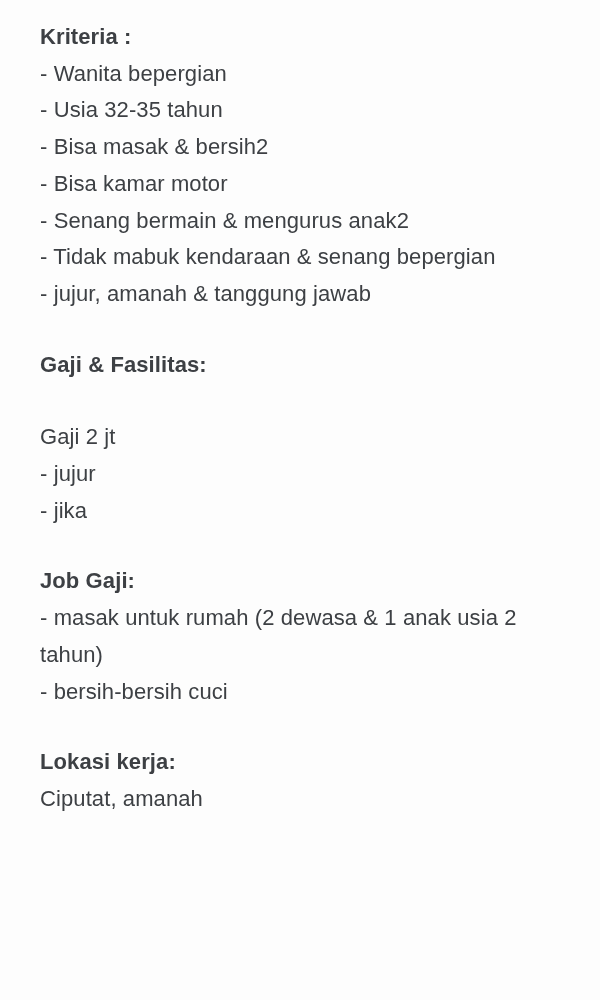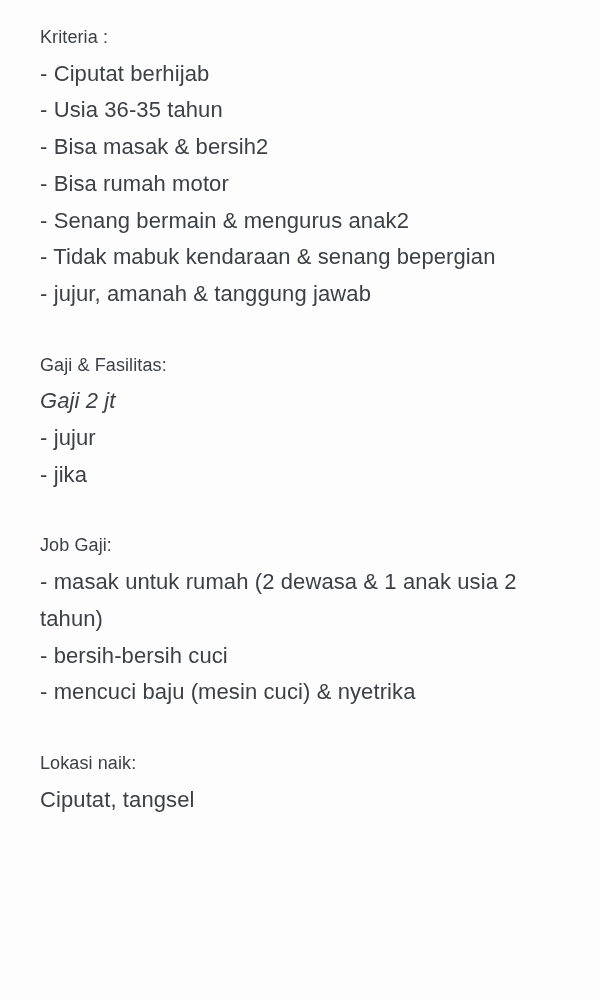--- a/index.html
+++ b/index.html
@@ -19,61 +19,60 @@
     height:1000px;
     padding:19px 40px 0 40px;
     font-size:22px;
     line-height:36.7px;
     letter-spacing:0.1px;
   }
   .section + .section{
     margin-top:34px;
   }
   .heading{
-    font-size:18px;
+    font-size:22px;
     line-height:36.7px;
-    font-weight:400;
+    font-weight:700;
     color:var(--fg);
   }
   .subheading{
     font-weight:700;
-    font-style:italic;
+    margin-top:36px;
   }
   .line{
     font-weight:400;
   }
 </style>
 </head>
 <body>
 
 <div class="doc">
 
   <div class="section">
     <div class="heading">Kriteria :</div>
-    <div class="line">- Ciputat berhijab</div>
-    <div class="line">- Usia 36-35 tahun</div>
+    <div class="line">- Wanita bepergian</div>
+    <div class="line">- Usia 32-35 tahun</div>
     <div class="line">- Bisa masak &amp; bersih2</div>
-    <div class="line">- Bisa rumah motor</div>
+    <div class="line">- Bisa kamar motor</div>
     <div class="line">- Senang bermain &amp; mengurus anak2</div>
     <div class="line">- Tidak mabuk kendaraan &amp; senang bepergian</div>
     <div class="line">- jujur, amanah &amp; tanggung jawab</div>
   </div>
 
   <div class="section">
     <div class="heading">Gaji &amp; Fasilitas:</div>
     <div class="line subheading">Gaji 2 jt</div>
     <div class="line">- jujur</div>
     <div class="line">- jika</div>
   </div>
 
   <div class="section">
     <div class="heading">Job Gaji:</div>
     <div class="line">- masak untuk rumah (2 dewasa &amp; 1 anak usia 2 tahun)</div>
     <div class="line">- bersih-bersih cuci</div>
-    <div class="line">- mencuci baju (mesin cuci) &amp; nyetrika</div>
   </div>
 
   <div class="section">
-    <div class="heading">Lokasi naik:</div>
-    <div class="line">Ciputat, tangsel</div>
+    <div class="heading">Lokasi kerja:</div>
+    <div class="line">Ciputat, amanah</div>
   </div>
 
 </div>
 
 </body></html>

